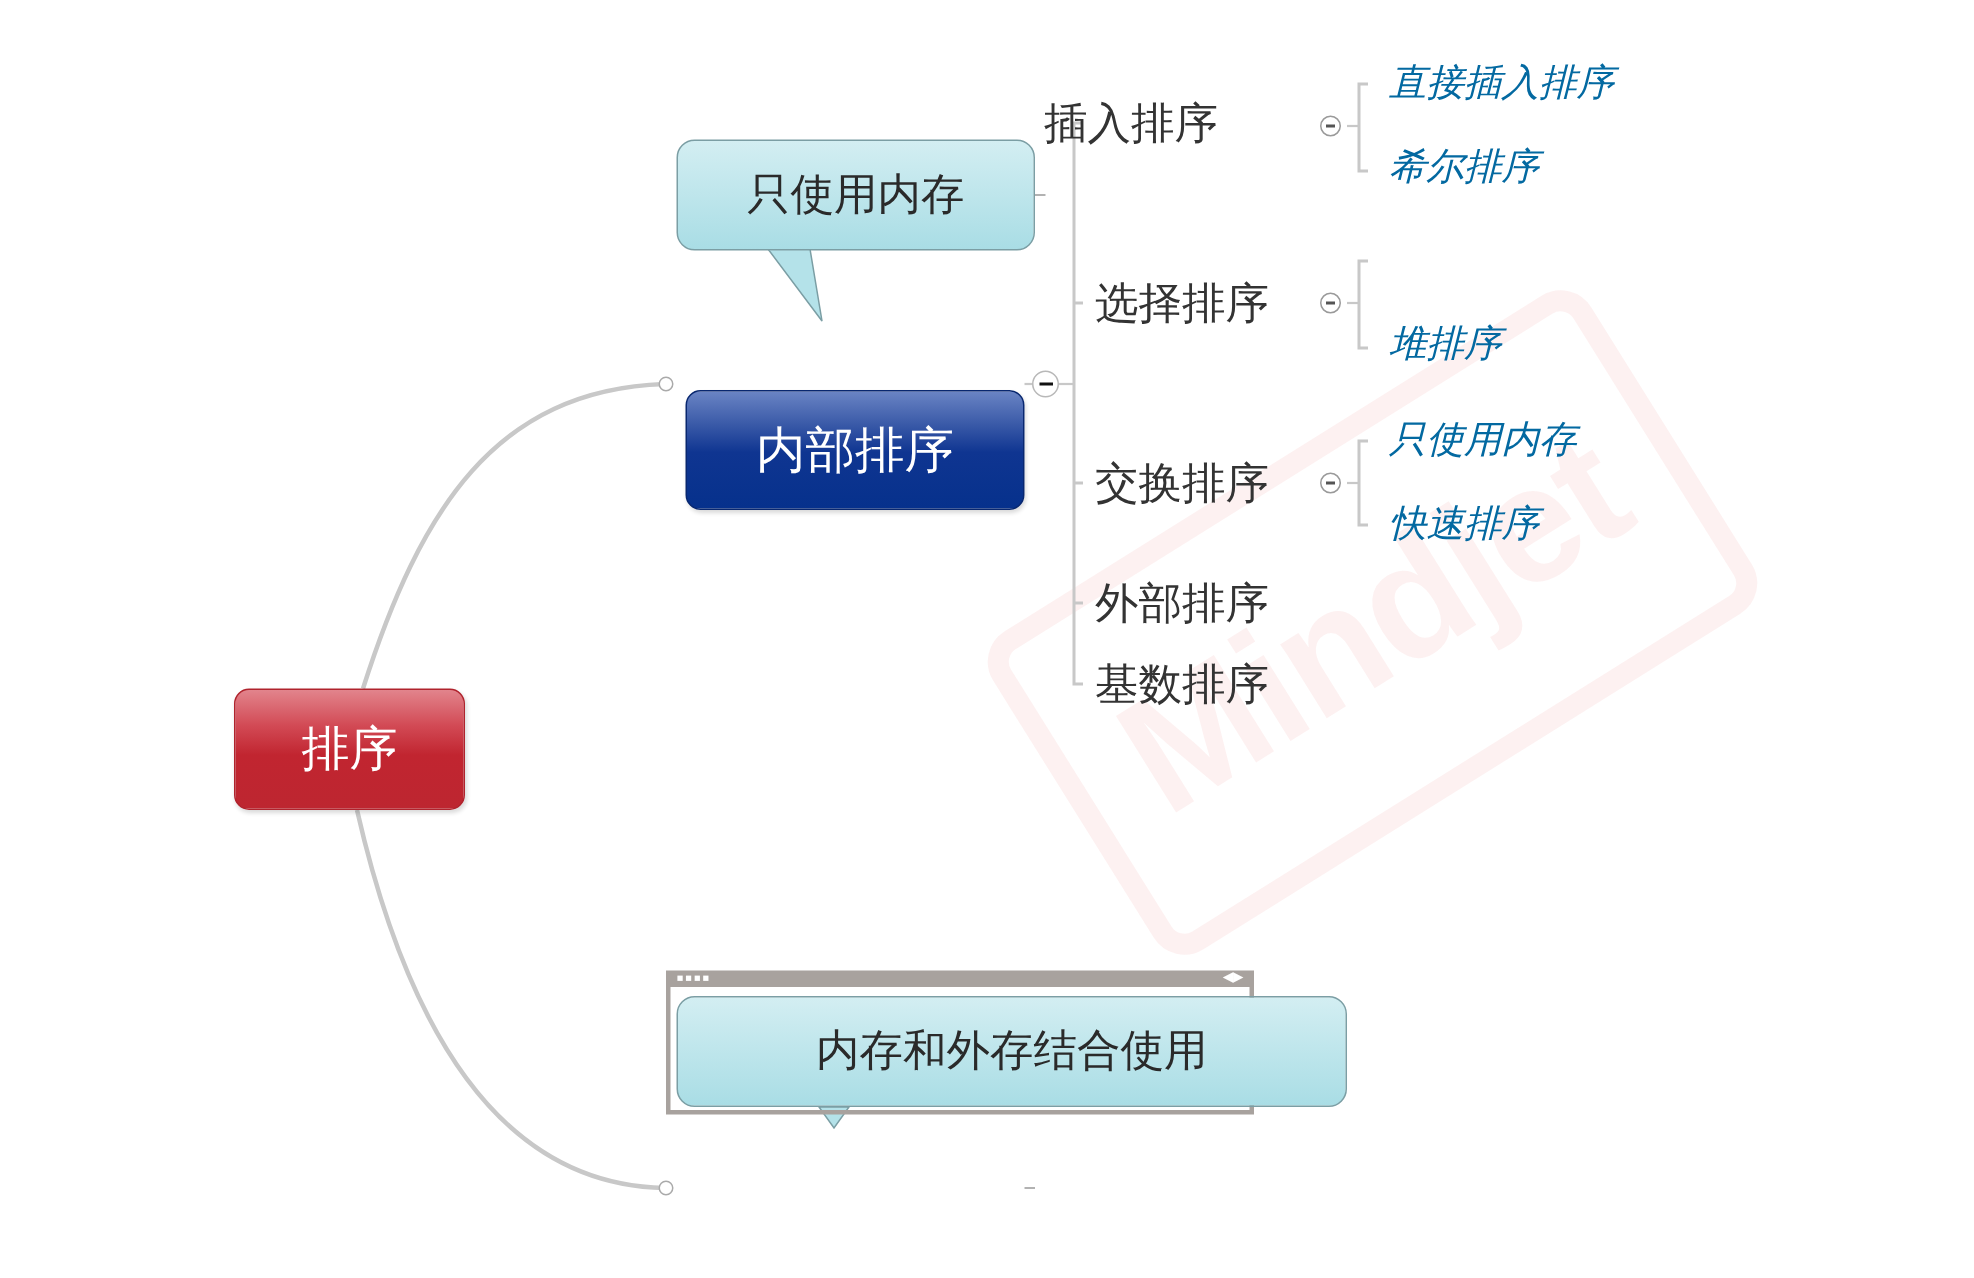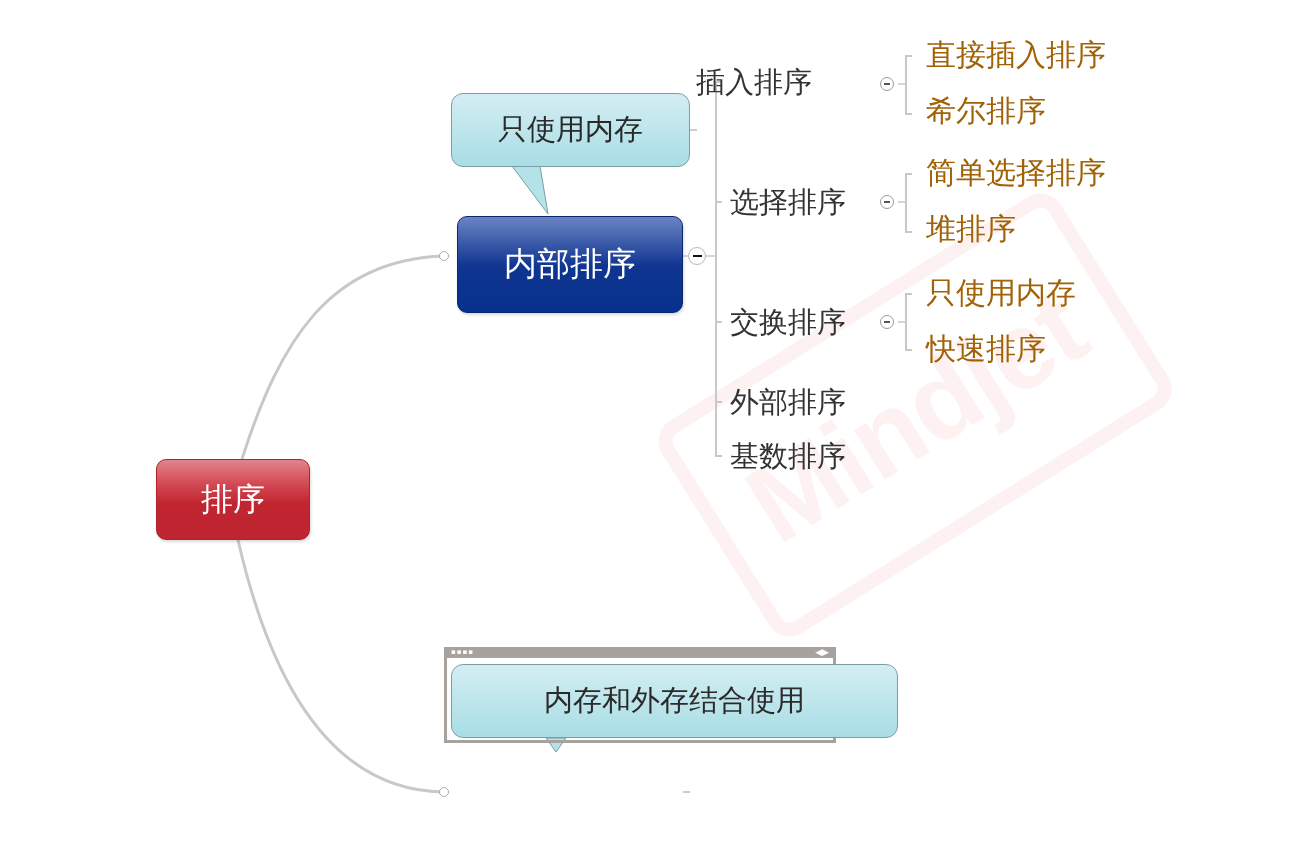--- a/index.html
+++ b/index.html
@@ -31,27 +31,27 @@
       border-radius: 10px; box-sizing: border-box;
       background: linear-gradient(to bottom, #e2848c 0%, #d24a55 30%, #c12530 55%, #bd2630 100%);
       border: 1px solid #b0232d;
       box-shadow: 1px 2px 3px rgba(0,0,0,0.15);
       display: flex; align-items: center; justify-content: center;
       color: #ffffff; font-size: 32px;
     }
 
     
     .main-topic {
-      position: absolute; width: 226px; height: 97px; box-sizing: border-box;
+      position: absolute; width: 226px; height: 80px; box-sizing: border-box;
       border-radius: 10px;
       background: linear-gradient(to bottom, #6a84c4 0%, #3a5aa8 28%, #0f3591 52%, #06318c 100%);
       border: 1px solid #08276f;
       box-shadow: 1px 2px 3px rgba(0,0,0,0.15);
       display: flex; align-items: center; justify-content: center;
-      color: #ffffff; font-size: 33px;
+      color: #ffffff; font-size: 33px; margin-top: 44px;
     }
     .main-internal { left: 457px; top: 216px; }
     .main-external { left: 457px; top: 752px; }
 
     
     .callout {
       position: absolute; box-sizing: border-box;
       border-radius: 12px;
       background: linear-gradient(to bottom, #d3eef2 0%, #a9dde5 100%);
       border: 1px solid #7b9ea4;
@@ -73,22 +73,23 @@
     .frame-arrows {
       position: absolute; right: 4px; top: -11px; font-size: 9px; color: #ffffff; line-height: 11px;
     }
 
     
     .sub {
       position: absolute; font-size: 29px; color: #333333; white-space: nowrap;
       line-height: 34px;
     }
     .leaf {
-      position: absolute; font-size: 30px; color: #a16207; white-space: nowrap;
+      position: absolute; font-size: 25px; color: #0369a1; white-space: nowrap;
       line-height: 34px;
+      font-style: italic;
     }
 
     
     .collapse {
       position: absolute; width: 14px; height: 14px; border-radius: 50%;
       border: 1px solid #9a9a9a; background: #fff; box-sizing: border-box;
       display: flex; align-items: center; justify-content: center;
     }
     .collapse::after {
       content: ""; width: 6px; height: 2px; background: #555;
@@ -156,21 +157,20 @@
   </div>
   <div class="collapse big" style="left:688px; top:247px;"></div>
 
   <div class="sub" style="left:696px; top:65px;">插入排序</div>
   <div class="collapse" style="left:880px; top:77px;"></div>
   <div class="leaf" style="left:926px; top:38px;">直接插入排序</div>
   <div class="leaf" style="left:926px; top:94px;">希尔排序</div>
 
   <div class="sub" style="left:730px; top:185px;">选择排序</div>
   <div class="collapse" style="left:880px; top:195px;"></div>
-  <div class="leaf" style="left:926px; top:156px;">简单选择排序</div>
   <div class="leaf" style="left:926px; top:212px;">堆排序</div>
 
   <div class="sub" style="left:730px; top:305px;">交换排序</div>
   <div class="collapse" style="left:880px; top:315px;"></div>
   <div class="leaf" style="left:926px; top:276px;">只使用内存</div>
   <div class="leaf" style="left:926px; top:332px;">快速排序</div>
 
   <div class="sub" style="left:730px; top:385px;">外部排序</div>
   <div class="sub" style="left:730px; top:439px;">基数排序</div>
 

